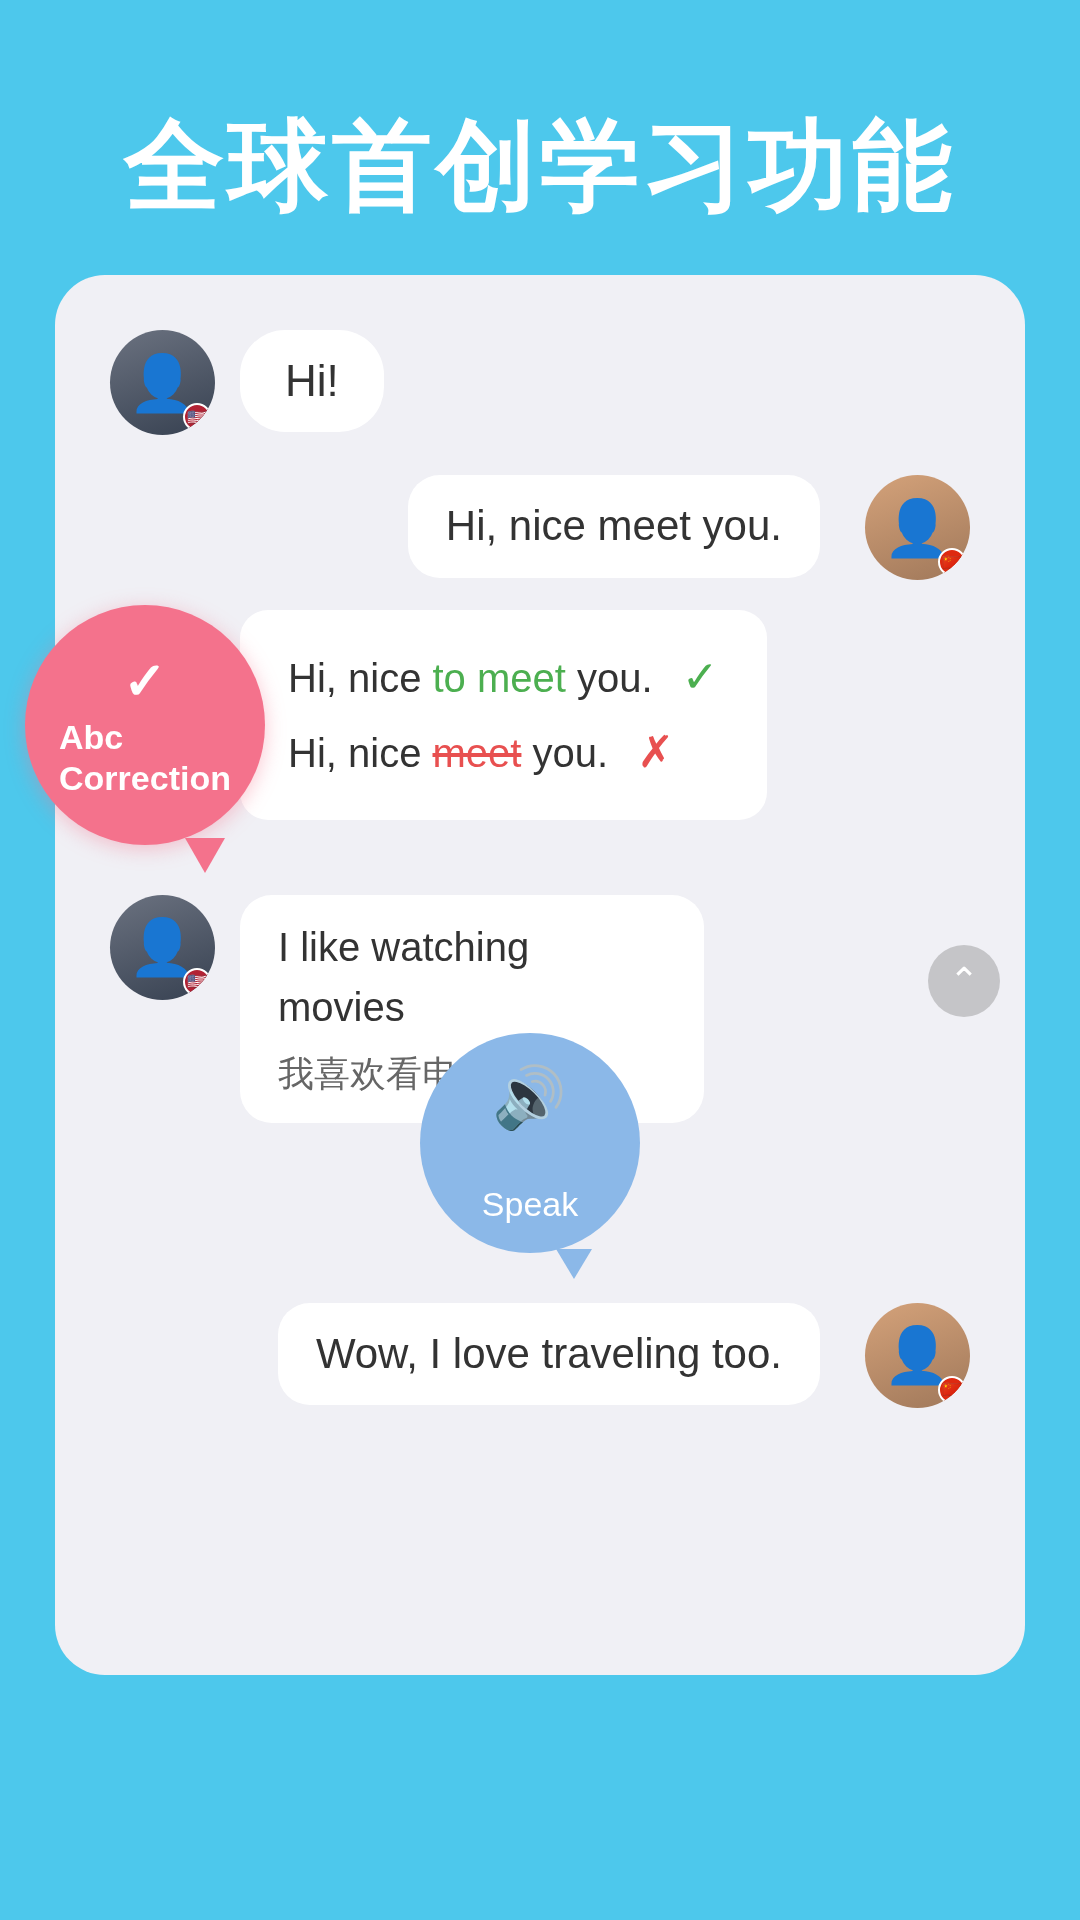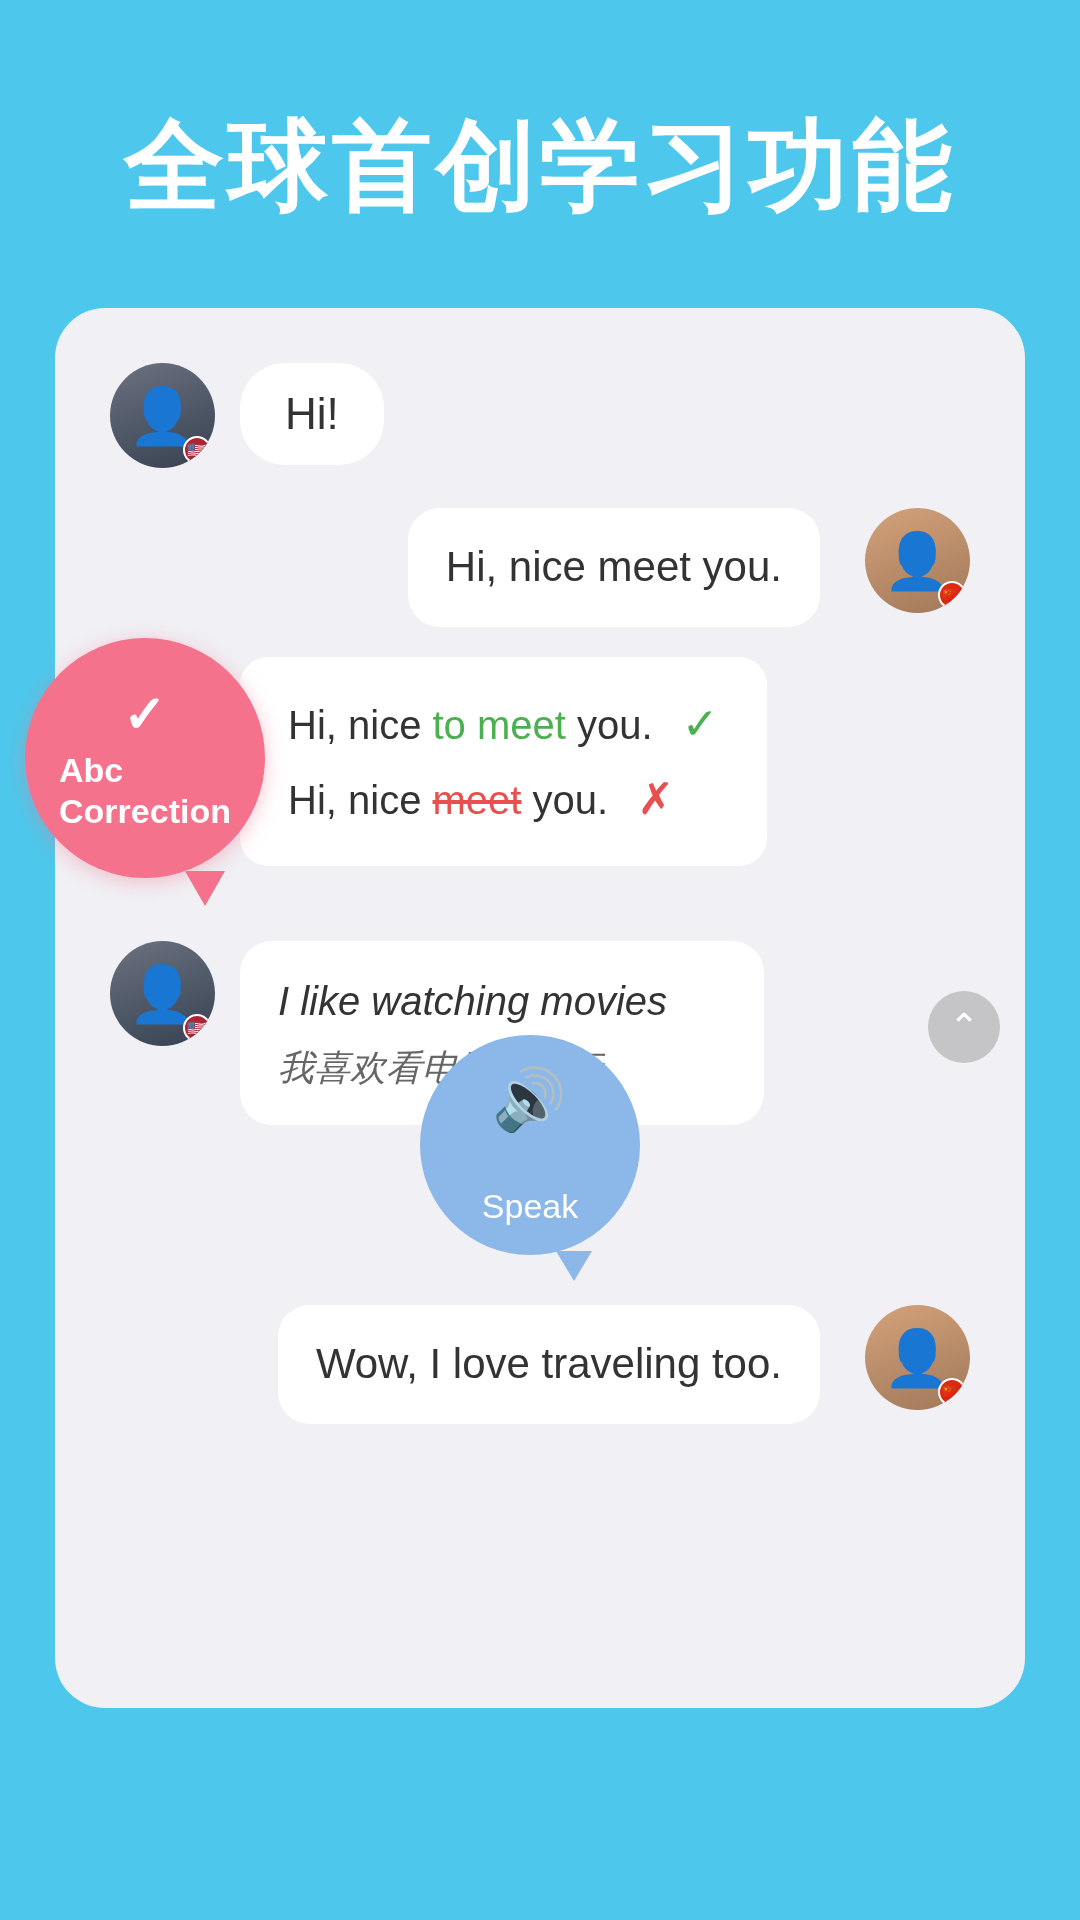--- a/index.html
+++ b/index.html
@@ -9,21 +9,21 @@
       height: 1920px;
       background-color: #4DC8EC;
       font-family: -apple-system, BlinkMacSystemFont, 'PingFang SC', 'Helvetica Neue', sans-serif;
       overflow: hidden;
       position: relative;
     }
 
     .header {
       text-align: center;
       padding-top: 100px;
-      padding-bottom: 73px;
+      padding-bottom: 40px;
     }
 
     .header-title {
       font-size: 100px;
       font-weight: 700;
       color: #fff;
       letter-spacing: 4px;
     }
 
     .chat-container {
@@ -79,21 +79,21 @@
     .flag-us {
       background: #B22234;
     }
 
     .flag-cn {
       background: #DE2910;
     }
 
     .bubble {
       border-radius: 32px;
-      padding: 30px 38px;
+      padding: 22px 38px;
       font-size: 40px;
       line-height: 1.4;
       color: #333;
       background: #fff;
       max-width: 580px;
     }
 
     .msg-row.left .bubble {
       margin-left: 25px;
     }
@@ -267,21 +267,21 @@
     </div>
   </div>
 
 
   <div class="response-row" style="margin-bottom:30px; display:flex; align-items:flex-start; position:relative;">
     <div class="avatar male-face">
       👤
       <div class="flag flag-us">🇺🇸</div>
     </div>
     <div style="margin-left:25px; flex:1; position:relative;">
-      <div class="bubble" style="font-size:40px; line-height:1.5; margin-bottom:0; width:524px;font-style:italic;">
+      <div class="bubble" style="font-size:40px; line-height:1.5; margin-bottom:0; width:464px;">
         <div>I like watching movies</div>
         <div style="color:#666; font-size:36px; margin-top:10px;">我喜欢看电影和旅行。</div>
       </div>
 
       <div style="position:absolute; right:-30px; top:50px; width:72px; height:72px; border-radius:50%; background:#C5C5C8; display:flex; align-items:center; justify-content:center; font-size:36px; color:white;">⌃</div>
 
       <div style="position:absolute; left:180px; bottom:-130px; width:220px; height:220px; border-radius:50%; background:#8BB8E8; display:flex; flex-direction:column; align-items:center; justify-content:center; color:white; z-index:10;">
         <span style="font-size:60px; margin-bottom:4px;">🔊</span>
         <span style="font-size:34px; font-weight:500;margin-top:48px;">Speak</span>
 

